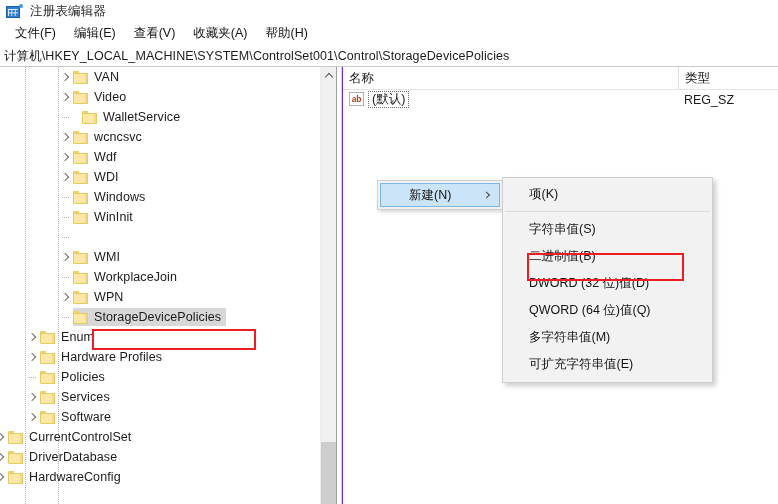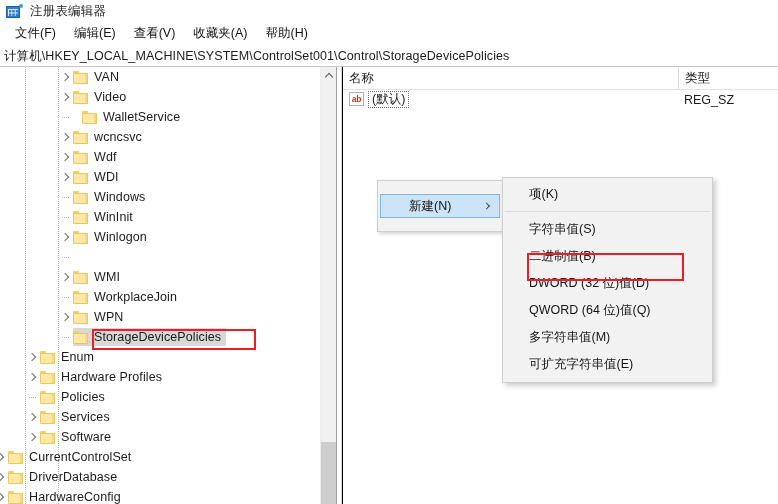--- a/index.html
+++ b/index.html
@@ -102,21 +102,21 @@
     color: #1b1b1b;
     white-space: nowrap;
     letter-spacing: .1px;
   }
 
   
   #panes {
     position: absolute;
     left: 0; top: 67px;
     width: 778px; height: 437px;
-    background: #000000;
+    background: #6d28d9;
   }
 
   
   #tree-pane {
     position: absolute;
     left: 0; top: 0;
     width: 336px; height: 437px;
     background: #ffffff;
     overflow: hidden;
   }
@@ -343,21 +343,21 @@
   
   #ctx-menu {
     position: absolute;
     left: 377px; top: 180px;
     width: 126px;
     background: #f2f2f2;
     border: 1px solid #cfcfcf;
     box-sizing: border-box;
     z-index: 20;
     box-shadow: 2px 2px 4px rgba(0,0,0,.17);
-    padding: 13px 0;
+    padding: 2px 0;
   }
   #ctx-new {
     position: relative;
     height: 24px;
     margin: 0 2px;
     background: #cce4f7;
     border: 1px solid #7db5e2;
     box-sizing: border-box;
     display: flex;
     align-items: center;
@@ -534,33 +534,20 @@
         </div>
         <div class="tree-row">
           <div class="stub" style="left: 62px; width: 8px;"></div>
           <div class="tree-label-wrap" style="margin-left: 73px;">
             <div class="folder">
               <div class="tab"></div>
               <div class="body"></div>
               <div class="spine"></div>
             </div>
             <span class="tree-label">WinInit</span>
-          </div>
-        </div>
-        <div class="tree-row">
-          <div class="twisty" style="left: 59px;">
-            <div class="chev"></div>
-          </div>
-          <div class="tree-label-wrap" style="margin-left: 73px;">
-            <div class="folder">
-              <div class="tab"></div>
-              <div class="body"></div>
-              <div class="spine"></div>
-            </div>
-            <span class="tree-label">Winlogon</span>
           </div>
         </div>
         <div class="tree-row">
           <div class="stub" style="left: 62px; width: 8px;"></div>
         </div>
         <div class="tree-row">
           <div class="twisty" style="left: 59px;">
             <div class="chev"></div>
           </div>
           <div class="tree-label-wrap" style="margin-left: 73px;">

